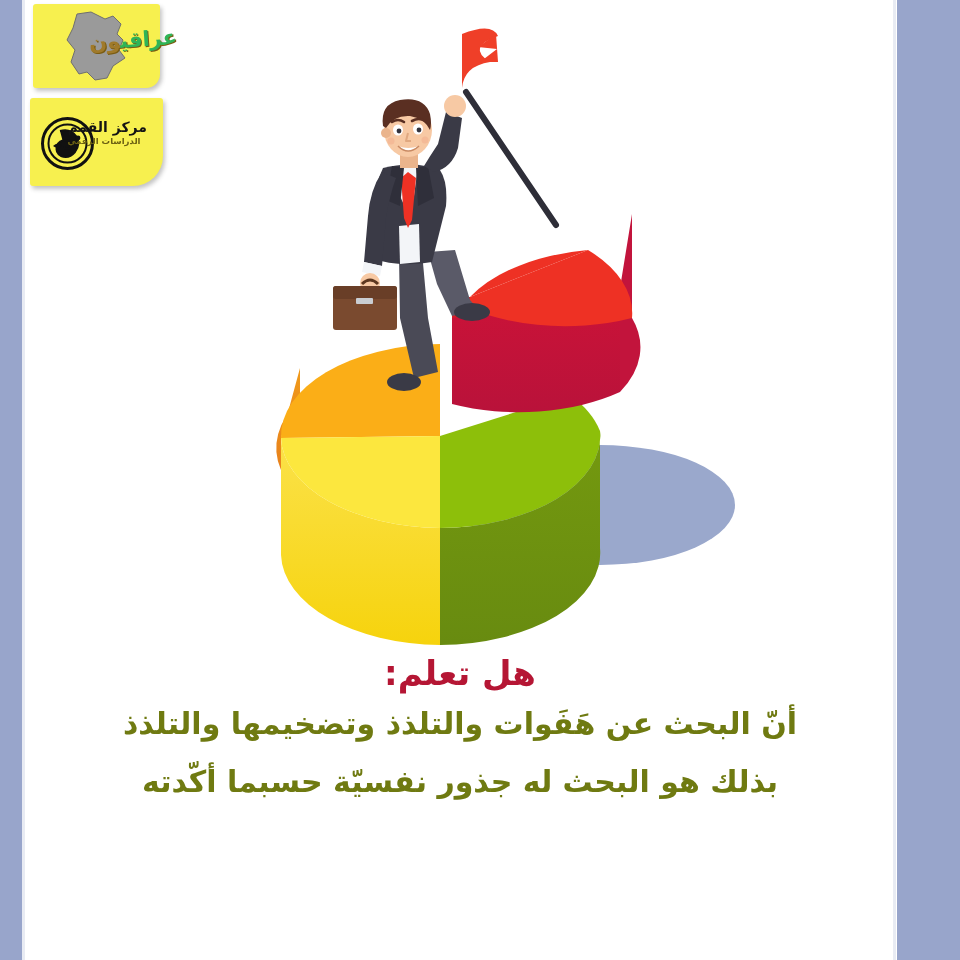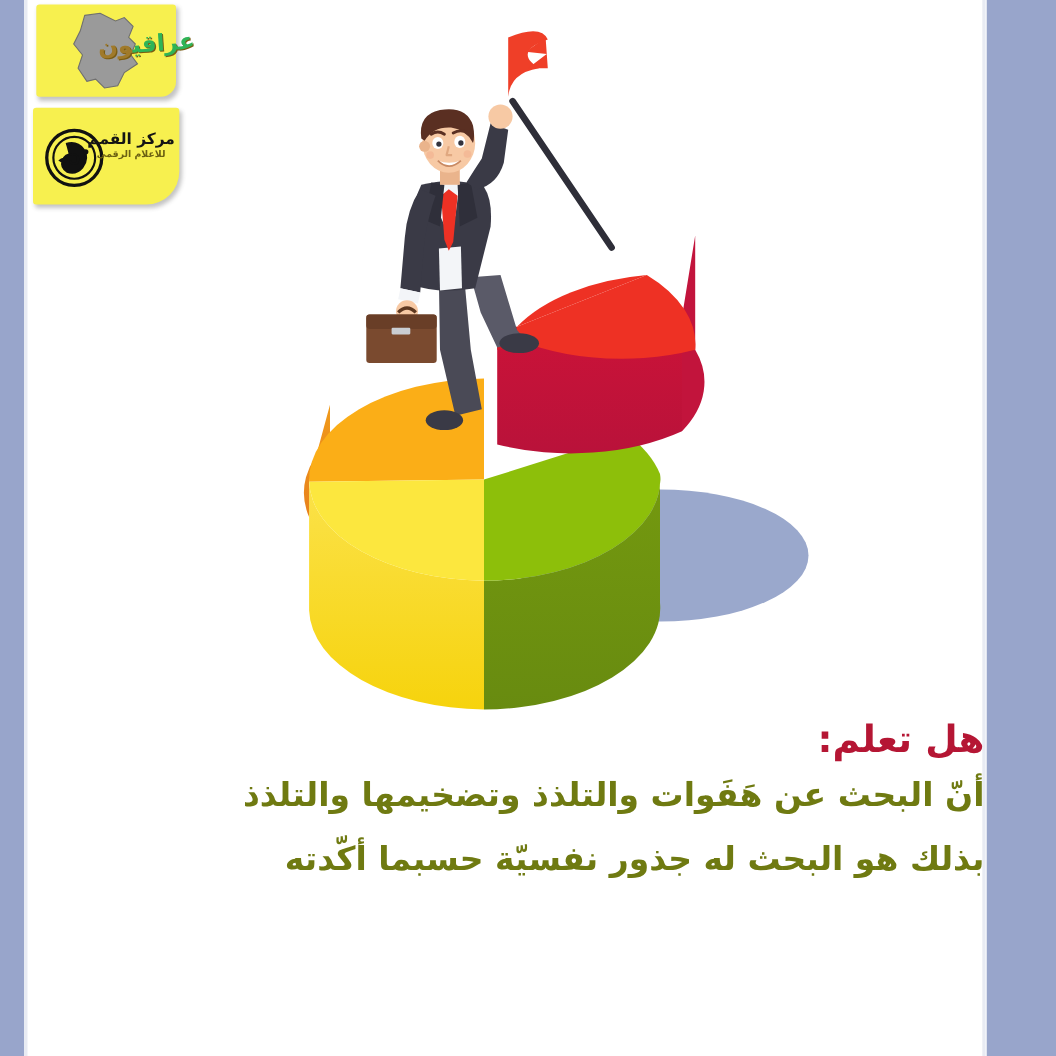--- a/index.html
+++ b/index.html
@@ -62,22 +62,22 @@
     text-shadow: 1px 1px 0 #7a5c12;
     letter-spacing: -1px;
     white-space: nowrap;
     transform: rotate(-4deg);
   }
   .logo1-word .brown { color: #a07a2a; }
 
   .qimam-mark { position: absolute; left: 10px; top: 18px; }
   .qimam-text {
     position: absolute;
-    right: 4px; top: 22px;
-    text-align: center;
+    right: 16px; top: 22px;
+    text-align: left;
     line-height: 1.05;
     white-space: nowrap;
   }
   .qimam-text .l1 {
     display: block;
     font-size: 14px;
     font-weight: bold;
     color: #141414;
   }
   .qimam-text .l2 {
@@ -90,20 +90,21 @@
 
   
   .illus { position: absolute; left: 0; top: 0; }
 
   
   .caption {
     position: absolute;
     left: 25px;
     top: 652px;
     width: 870px;
+    text-align: center;
     direction: rtl;
   }
   .cap-head {
     font-size: 34px;
     font-weight: bold;
     color: #b51634;
     line-height: 1.25;
     letter-spacing: -0.5px;
   }
   .cap-line {
@@ -267,21 +268,21 @@
     <svg class="qimam-mark" width="55" height="55" viewBox="0 0 55 55">
       <circle cx="27.5" cy="27.5" r="25" fill="none" stroke="#111111" stroke-width="3"></circle>
       <circle cx="27.5" cy="27.5" r="19" fill="none" stroke="#111111" stroke-width="2"></circle>
       <path fill="#111111" d="M20,15 Q30,12 36,20 Q41,28 35,36 Q29,43 21,40 Q15,36 17,30
                Q19,24 26,24 Q31,24 31,29 Q31,33 27,33 Q24,33 24,30" stroke="#111111" stroke-width="2"></path>
       <path fill="#111111" d="M13,30 Q18,25 22,30 Q18,34 13,30 Z"></path>
       <circle cx="38" cy="22" r="2.4" fill="#111111"></circle>
     </svg>
     <div class="qimam-text">
       <span class="l1">مركز القمم</span>
-      <span class="l2">للاعلام الرقمي</span>
+      <span class="l2">الدراسات الرقمي</span>
     </div>
   </div>
 
   <div class="caption">
     <div class="cap-head">هل تعلم:</div>
     <div class="cap-line">أنّ البحث عن هَفَوات والتلذذ وتضخيمها والتلذذ</div>
     <div class="cap-line">بذلك هو البحث له جذور نفسيّة حسبما أكّدته</div>
   </div>
 
 </div>

